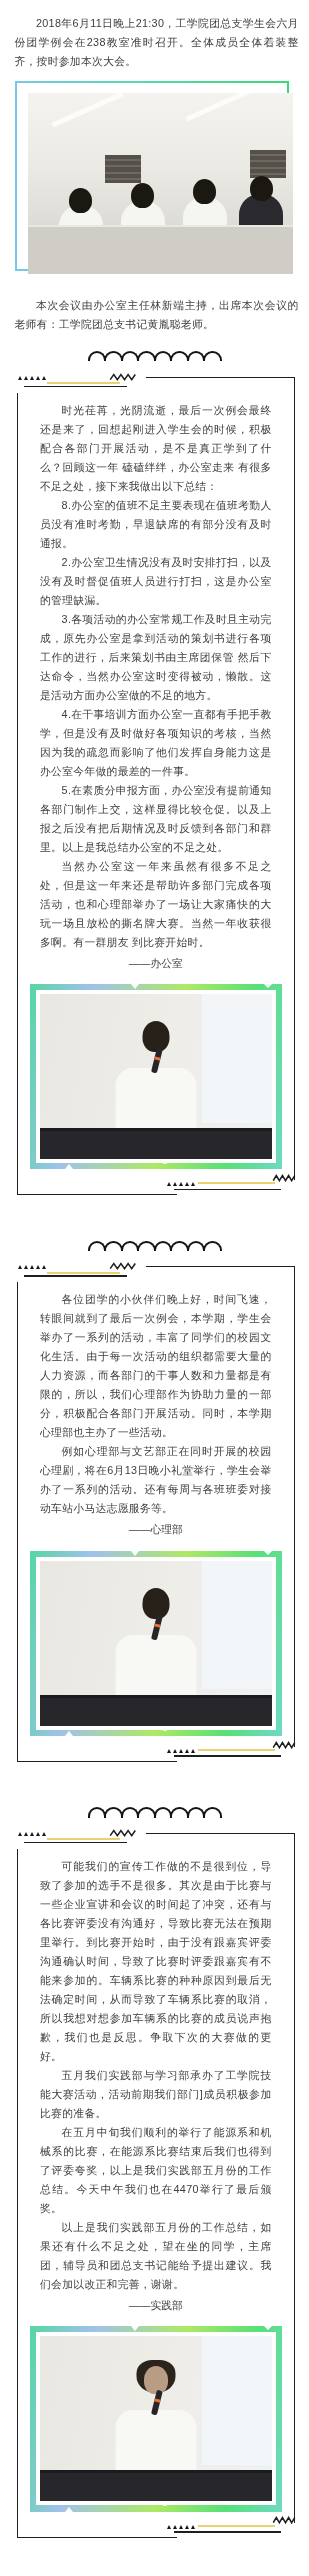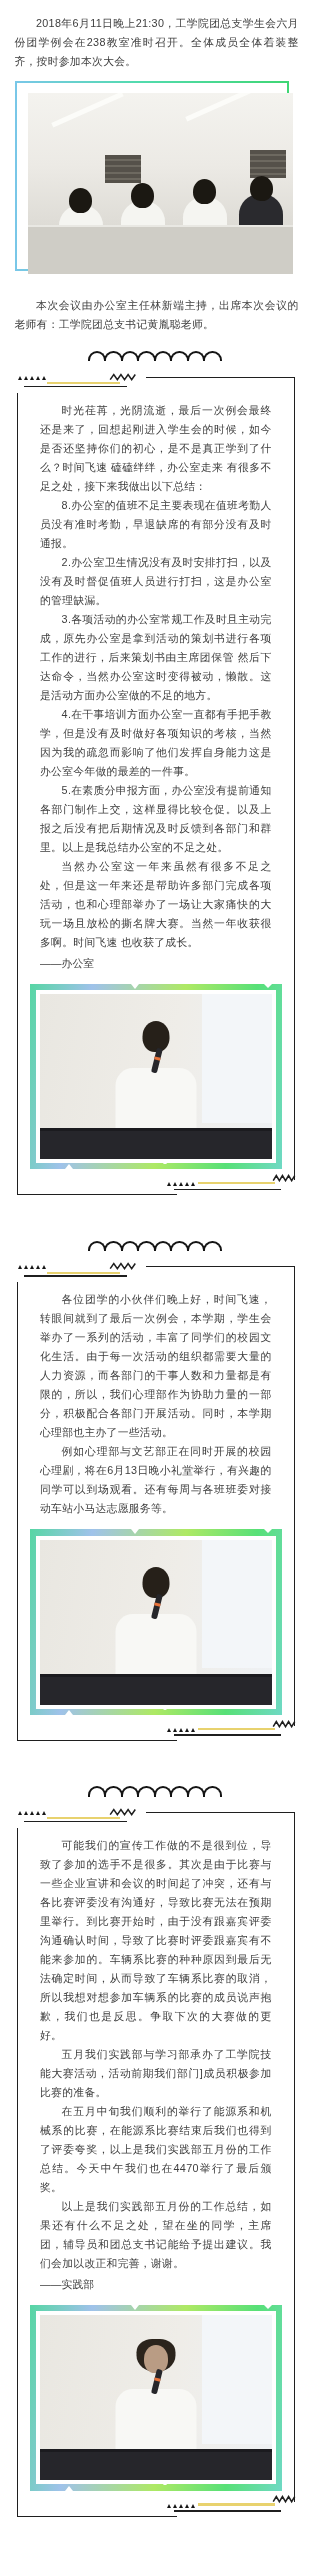--- a/index.html
+++ b/index.html
@@ -47,21 +47,21 @@
   .goldline.t { left:30px; top:12.4px; width:73px; }
   .goldline.bt { left:181px; bottom:43px; width:77px; }
   .blkline { position:absolute; height:1.5px; background:#1f1f1f; }
   .blkline.t { left:7.2px; top:16px; width:103px; }
   .blkline.bt { left:157px; bottom:37px; width:107px; }
   .zz { position:absolute; }
   .zz.t { left:92px; top:3.1px; }
   .zz.bt { right:-3.1px; bottom:45px; }
 
   .qbox p.para { margin:0; }
-  p.sig { margin:2.1px 0 0; font-size:10.8px; line-height:19px; text-align:left; }
+  p.sig { margin:2.1px 0 0; font-size:10.8px; line-height:19px; text-align:center; }
 
   
   .gframe { position:relative; margin:11.3px -10.3px 0; padding:6.2px;
             background:linear-gradient(100deg,#56d6a4 0%,#9fc2ea 22%,#aee964 55%,#57e077 80%,#6fd9c4 100%); }
   .gframe .inner { border:4.1px solid #ffffff; }
   .wt { position:absolute; width:0; height:0; }
   .wt1 { top:0; left:40%; border-left:4.6px solid transparent; border-right:4.6px solid transparent; border-top:5.2px solid #fff; }
   .wt2 { top:0; right:4%; border-left:4.1px solid transparent; border-right:4.1px solid transparent; border-top:4.6px solid #fff; }
   .wt3 { bottom:0; left:14%; border-left:4.6px solid transparent; border-right:4.6px solid transparent; border-bottom:5.2px solid #fff; }
   .wdot { position:absolute; width:3.6px; height:3.6px; border-radius:50%; background:#fff; }
@@ -150,27 +150,27 @@
         <i></i>
         <i></i>
         <i></i>
       </span>
     <span class="goldline bt"></span>
     <span class="blkline bt"></span>
     <svg class="zz bt" width="26" height="8.2" viewBox="0 0 50 16">
         <polyline points="2,13 8,3 14,13 20,3 26,13 32,3 38,13 44,3" fill="none" stroke="#1f1f1f" stroke-width="3"></polyline>
       </svg>
 
-    <p class="para">时光荏苒，光阴流逝，最后一次例会最终还是来了，回想起刚进入学生会的时候，如今是否还坚持你们的初心，是不是真正学到了什么？时间飞速 磕磕绊绊，办公室走来 有很多不足之处，接下来我做出以下总结：</p>
+    <p class="para">时光荏苒，光阴流逝，最后一次例会最终还是来了，回想起刚进入学生会的时候，积极配合各部门开展活动，是不是真正学到了什么？回顾这一年 磕磕绊绊，办公室走来 有很多不足之处，接下来我做出以下总结：</p>
     <p class="para">8.办公室的值班不足主要表现在值班考勤人员没有准时考勤，早退缺席的有部分没有及时通报。</p>
     <p class="para">2.办公室卫生情况没有及时安排打扫，以及没有及时督促值班人员进行打扫，这是办公室的管理缺漏。</p>
     <p class="para">3.各项活动的办公室常规工作及时且主动完成，原先办公室是拿到活动的策划书进行各项工作的进行，后来策划书由主席团保管 然后下达命令，当然办公室这时变得被动，懒散。这是活动方面办公室做的不足的地方。</p>
     <p class="para">4.在干事培训方面办公室一直都有手把手教学，但是没有及时做好各项知识的考核，当然因为我的疏忽而影响了他们发挥自身能力这是办公室今年做的最差的一件事。</p>
     <p class="para">5.在素质分申报方面，办公室没有提前通知各部门制作上交，这样显得比较仓促。以及上报之后没有把后期情况及时反馈到各部门和群里。以上是我总结办公室的不足之处。</p>
-    <p class="para">当然办公室这一年来虽然有很多不足之处，但是这一年来还是帮助许多部门完成各项活动，也和心理部举办了一场让大家痛快的大玩一场且放松的撕名牌大赛。当然一年收获很多啊。时间飞速 也收获了成长。</p>
+    <p class="para">当然办公室这一年来虽然有很多不足之处，但是这一年来还是帮助许多部门完成各项活动，也和心理部举办了一场让大家痛快的大玩一场且放松的撕名牌大赛。当然一年收获很多啊。有一群朋友 到比赛开始时。</p>
     <p class="sig">——办公室</p>
 
     <div class="gframe">
       <span class="wt wt1"></span>
       <span class="wt wt2"></span>
       <span class="wt wt3"></span>
       <span class="wdot wd1"></span>
       <span class="wdot wd2"></span>
       <div class="inner">
         <div class="photo photo-speaker">
@@ -220,21 +220,22 @@
         <i></i>
         <i></i>
       </span>
     <span class="goldline bt"></span>
     <span class="blkline bt"></span>
     <svg class="zz bt" width="26" height="8.2" viewBox="0 0 50 16">
         <polyline points="2,13 8,3 14,13 20,3 26,13 32,3 38,13 44,3" fill="none" stroke="#1f1f1f" stroke-width="3"></polyline>
       </svg>
 
     <p class="para">各位团学的小伙伴们晚上好，时间飞速，转眼间就到了最后一次例会，本学期，学生会举办了一系列的活动，丰富了同学们的校园文化生活。由于每一次活动的组织都需要大量的人力资源，而各部门的干事人数和力量都是有限的，所以，我们心理部作为协助力量的一部分，积极配合各部门开展活动。同时，本学期心理部也主办了一些活动。</p>
-    <p class="para">例如心理部与文艺部正在同时开展的校园心理剧，将在6月13日晚小礼堂举行，有兴趣的同学可以到场观看。还有每周与各班班委对接动车站小马达志愿服务等。</p>
+    <p class="para">例如心理部与文艺部正在同时开展的校园心理剧，将在6月13日晚小礼堂举行，学生会举办了一系列的活动。还有每周与各班班委对接动车站小马达志愿服务等。</p>
+    <p class="sig">——心理部</p>
 
     <div class="gframe">
       <span class="wt wt1"></span>
       <span class="wt wt2"></span>
       <span class="wt wt3"></span>
       <span class="wdot wd1"></span>
       <span class="wdot wd2"></span>
       <div class="inner">
         <div class="photo photo-speaker">
           <span class="sp-screen"></span>

